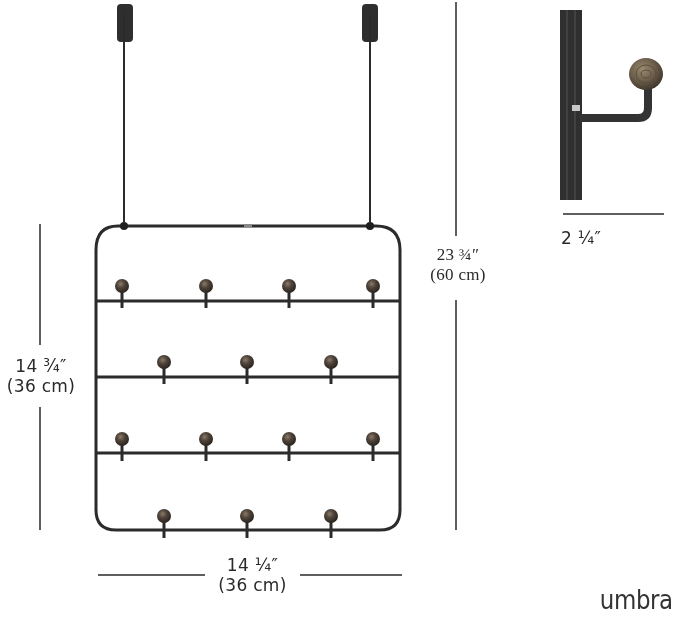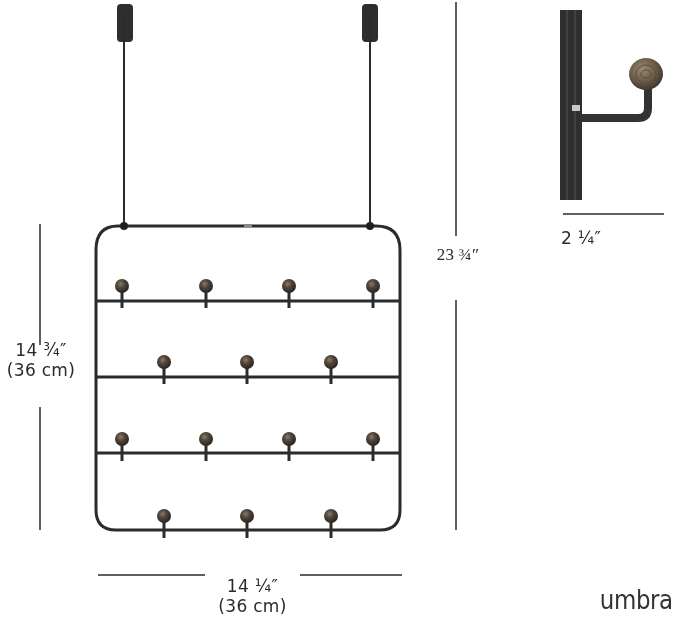--- a/index.html
+++ b/index.html
@@ -104,30 +104,31 @@
     <line x1="567" y1="10" x2="567" y2="200" stroke="#555" stroke-width="1"></line>
     <line x1="575" y1="10" x2="575" y2="200" stroke="#555" stroke-width="1"></line>
     <rect x="572" y="105" width="8" height="6" fill="#c8c8c8"></rect>
     <path d="M 580 118 L 638 118 Q 648 118 648 108 L 648 84" fill="none" stroke="#333" stroke-width="8"></path>
     <ellipse cx="646" cy="74" rx="17" ry="16" fill="url(#bigKnobGrad)"></ellipse>
     <ellipse cx="646" cy="74" rx="10" ry="9" fill="none" stroke="#5a4e3e" stroke-width="1"></ellipse>
     <ellipse cx="646" cy="74" rx="5" ry="4" fill="none" stroke="#5a4e3e" stroke-width="1"></ellipse>
   </g>
 </svg>
 
-<div class="label" style="left:0; top:340px; width:82px;">
+<div class="label" style="left:0; top:356px; width:82px;">
   <span>14 ¾″</span>
   <span>(36 cm)</span>
 </div>
 
 <div class="label" style="left:414px; top:245px; width:88px;font-family:Liberation Serif, serif;">
   <span>23 ¾″</span>
+  <span>(60 cm)</span>
 </div>
 
-<div class="label" style="left:205px; top:555px; width:95px;margin-top:21px;">
+<div class="label" style="left:205px; top:555px; width:95px;">
   <span>14 ¼″</span>
   <span>(36 cm)</span>
 </div>
 
 <div class="label" style="left:528px; top:228px; width:106px;">
   <span>2 ¼″</span>
 </div>
 
 <div class="brand">umbra</div>
 

